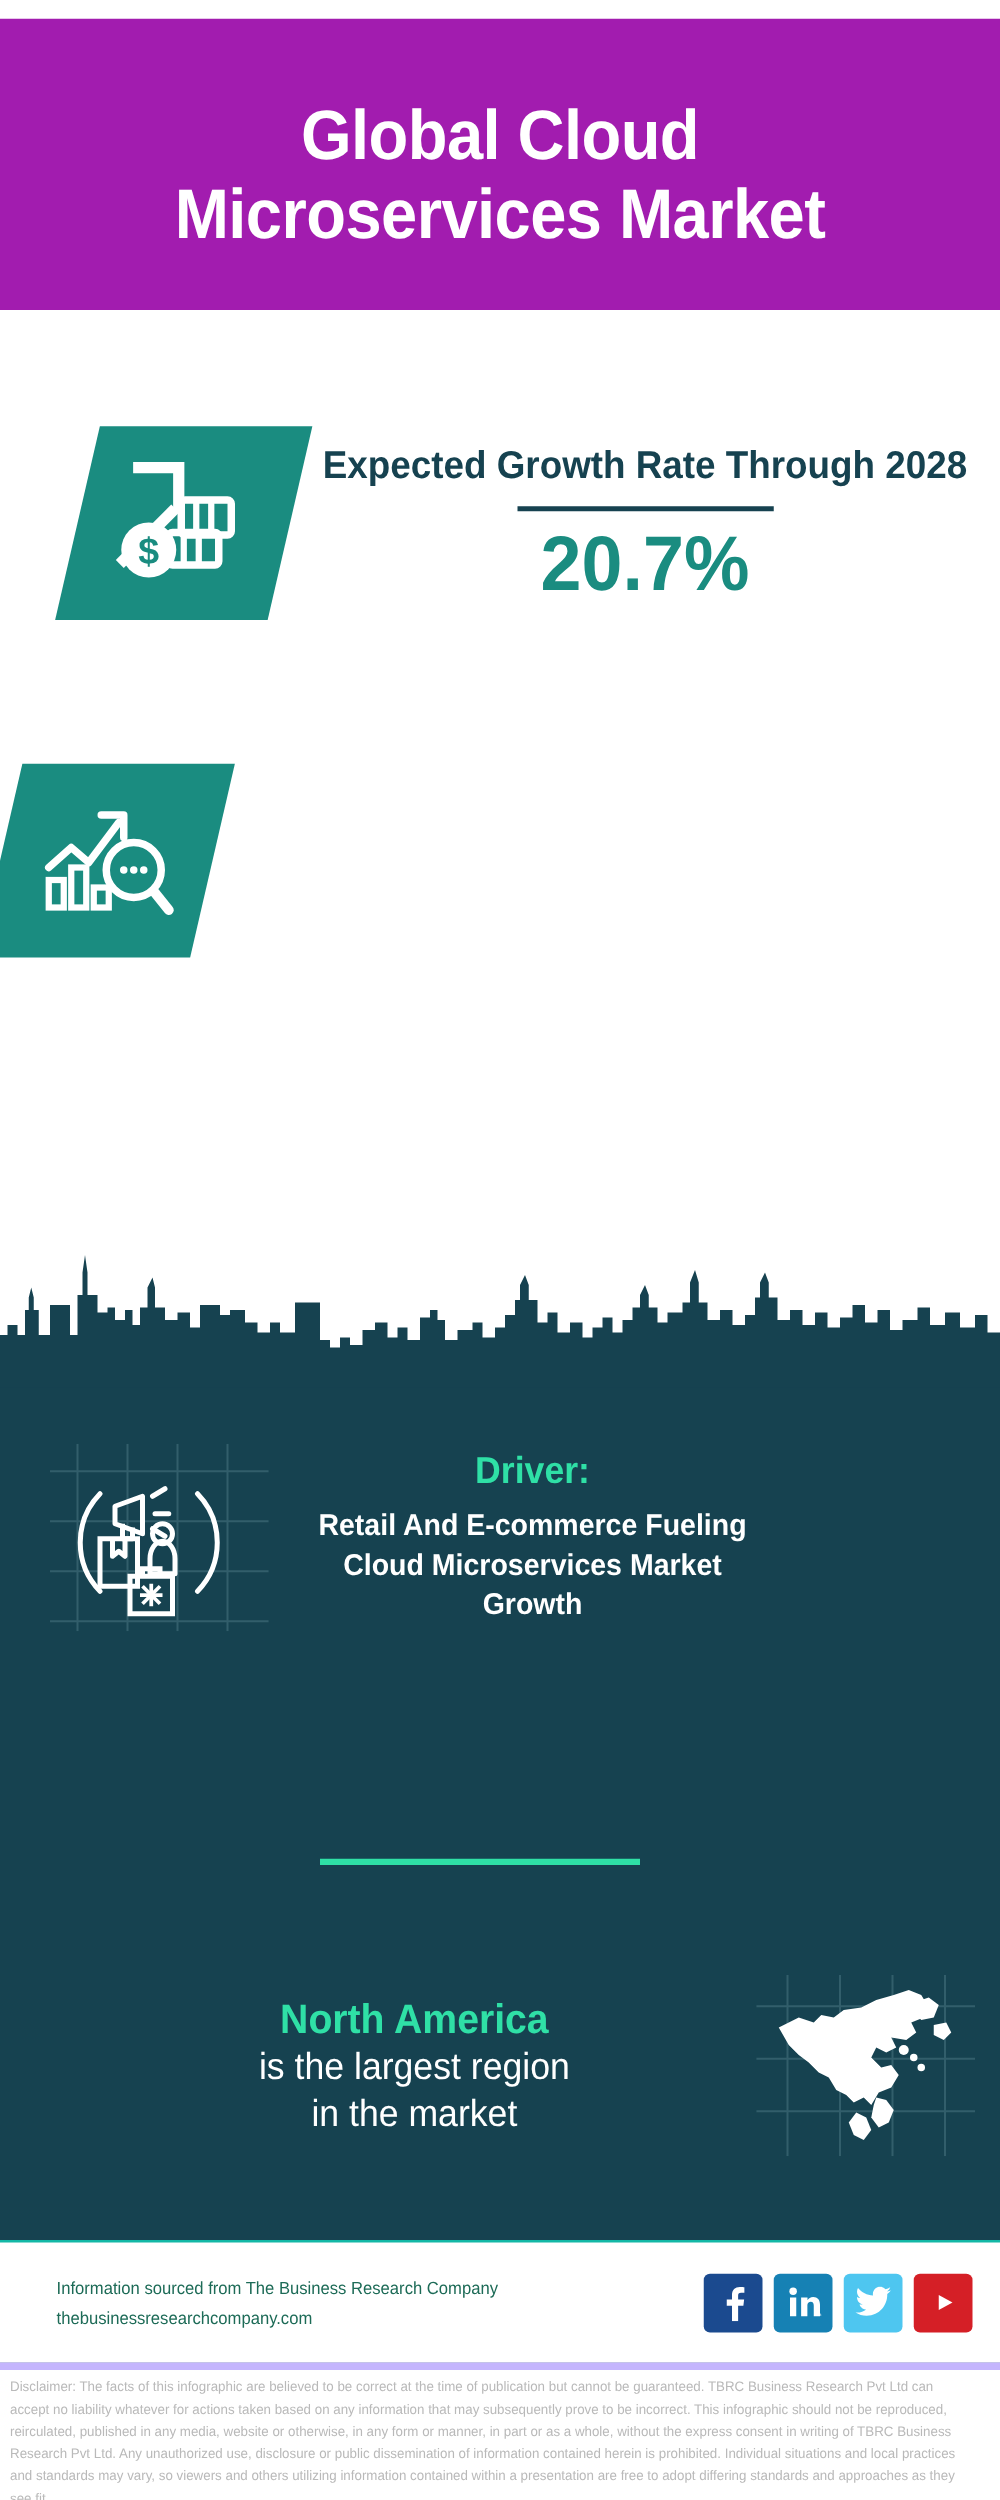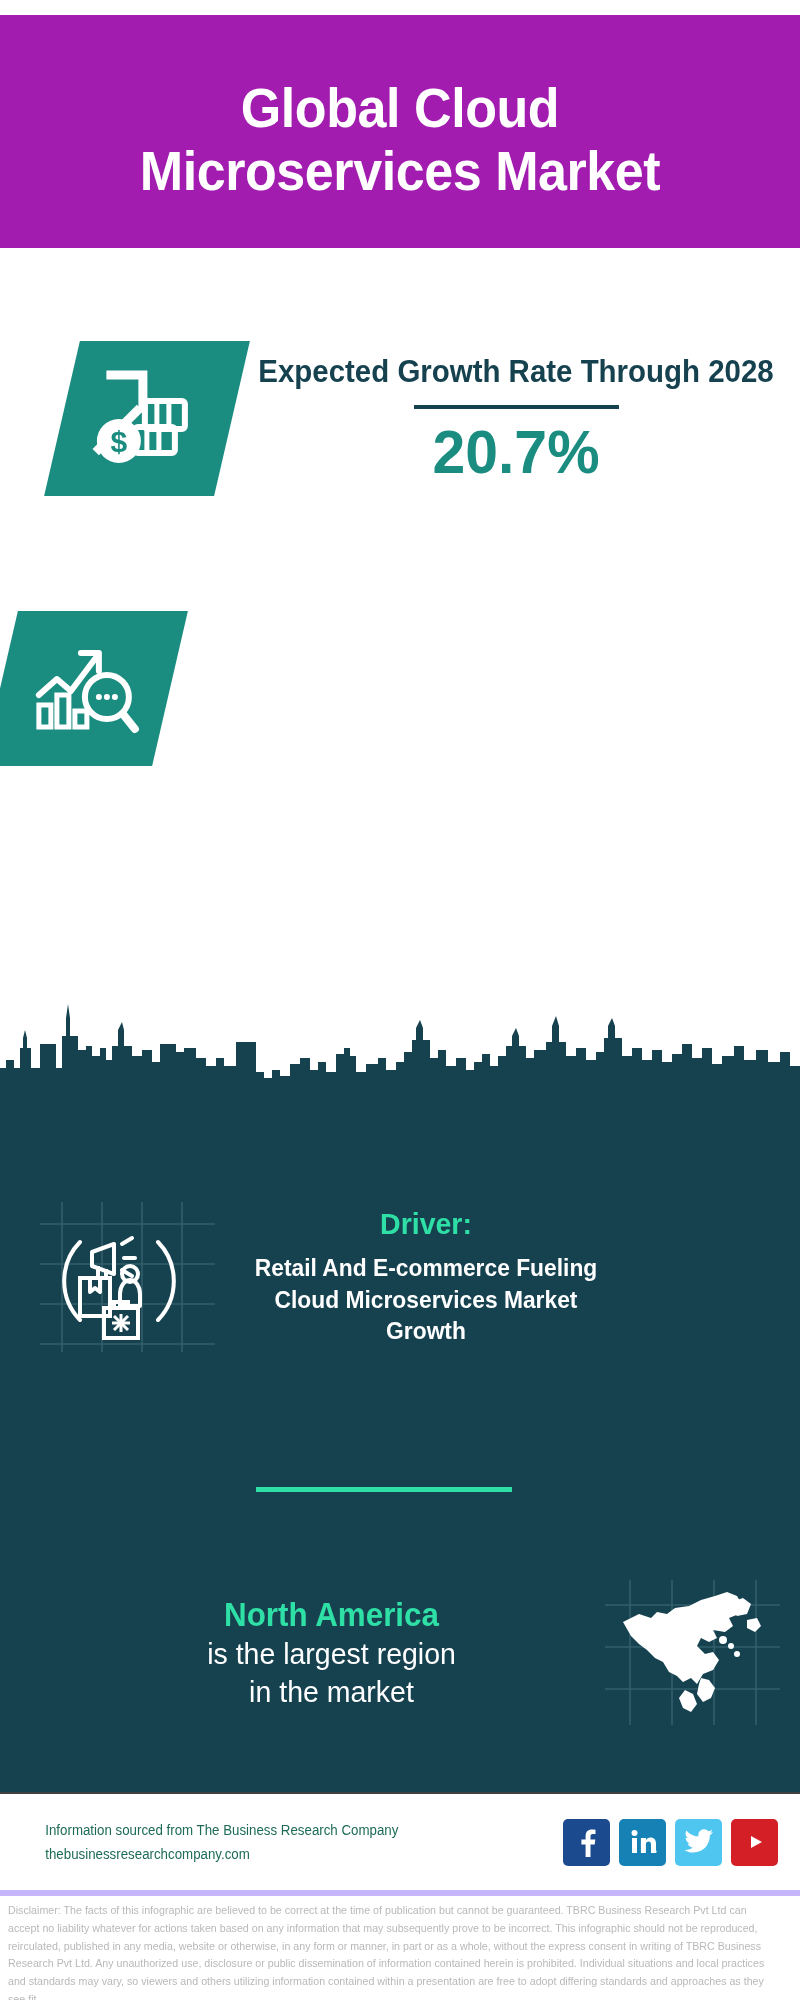--- a/index.html
+++ b/index.html
@@ -126,21 +126,20 @@
     background: #164250;
   }
 
   
   .driver-row {
     position: absolute;
     left: 0; top: 1155px;
     width: 659px;
     display: flex;
     align-items: center;
-    margin-top: 47px;
   }
   .icon-grid-box {
     position: relative;
     flex: 0 0 175px;
     width: 175px;
     height: 150px;
     margin-left: 40px;
   }
   .grid-lines {
     position: absolute;
@@ -214,21 +213,21 @@
     margin-right: 50px;
   }
   .sourcebar {
     position: absolute;
     left: 0; top: 1792px;
     width: 800px;
     height: 96px;
     background: #ffffff;
     display: flex;
     align-items: center;
-    border-top: 2px solid #404040;
+    border-top: 2px solid #14b8a6;
   }
   .source-text {
     margin-left: 32px;
     color: #1d6b57;
     font-family: "Liberation Sans Narrow", "Liberation Sans", sans-serif;
     font-size: 14px;
     line-height: 1.75;
     transform: scaleX(0.95);
     flex: 1 1 auto;
   }

